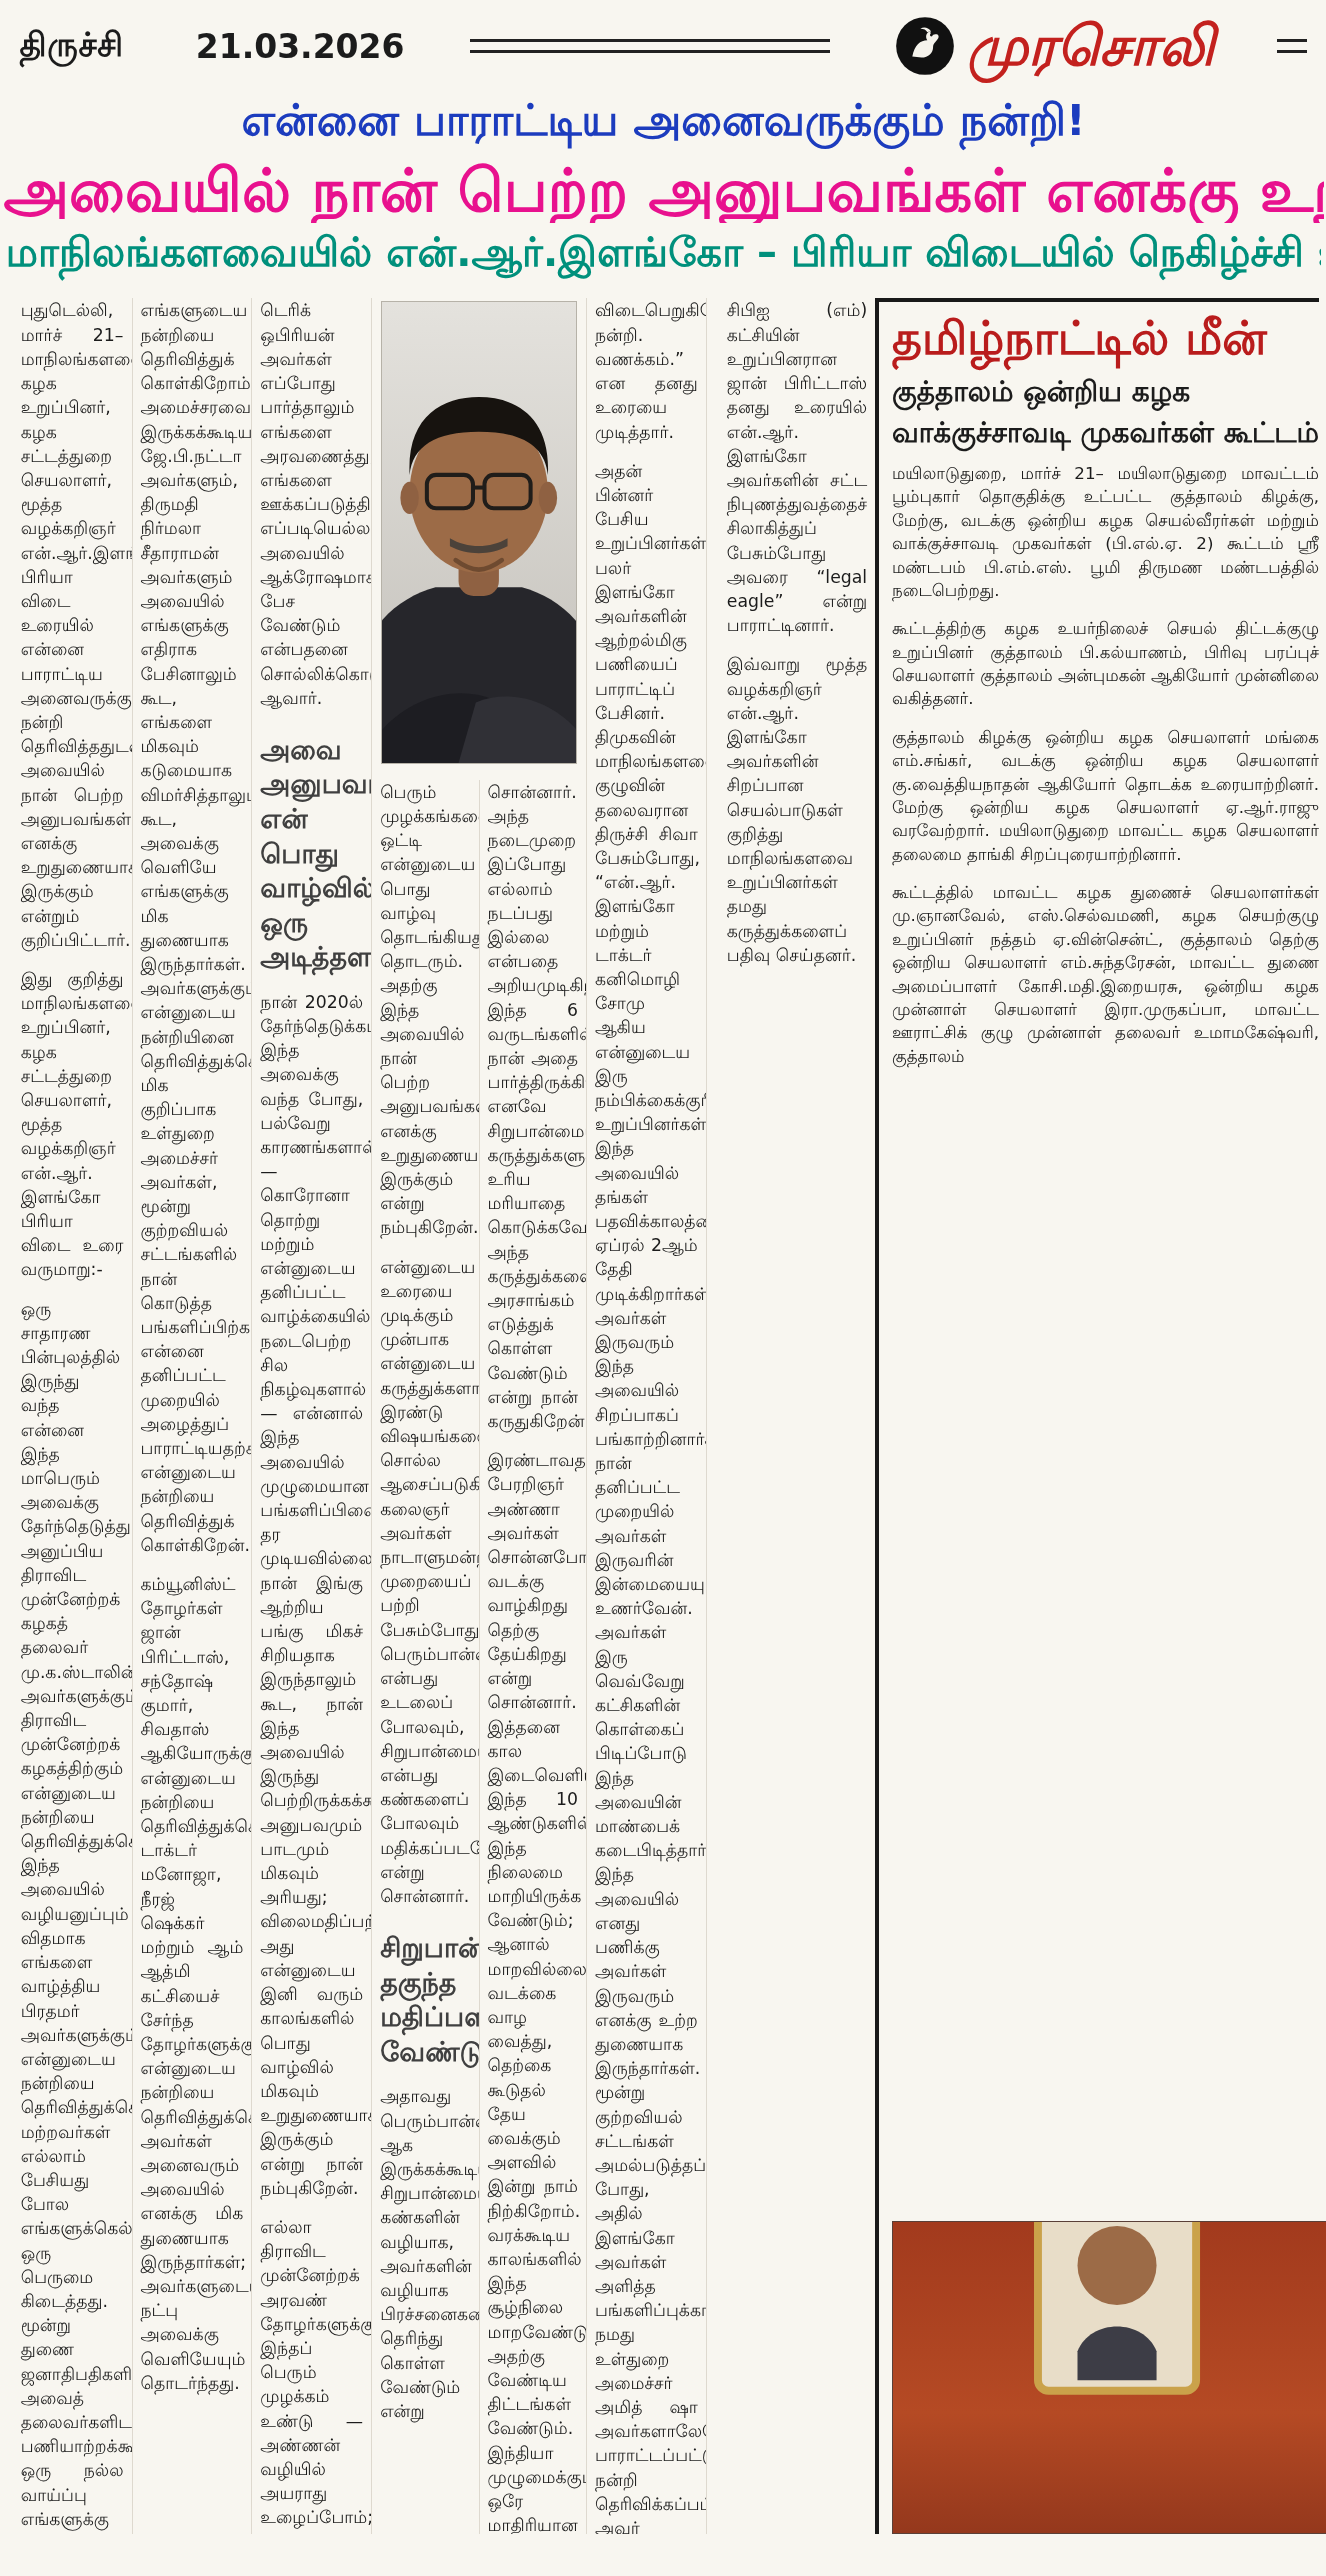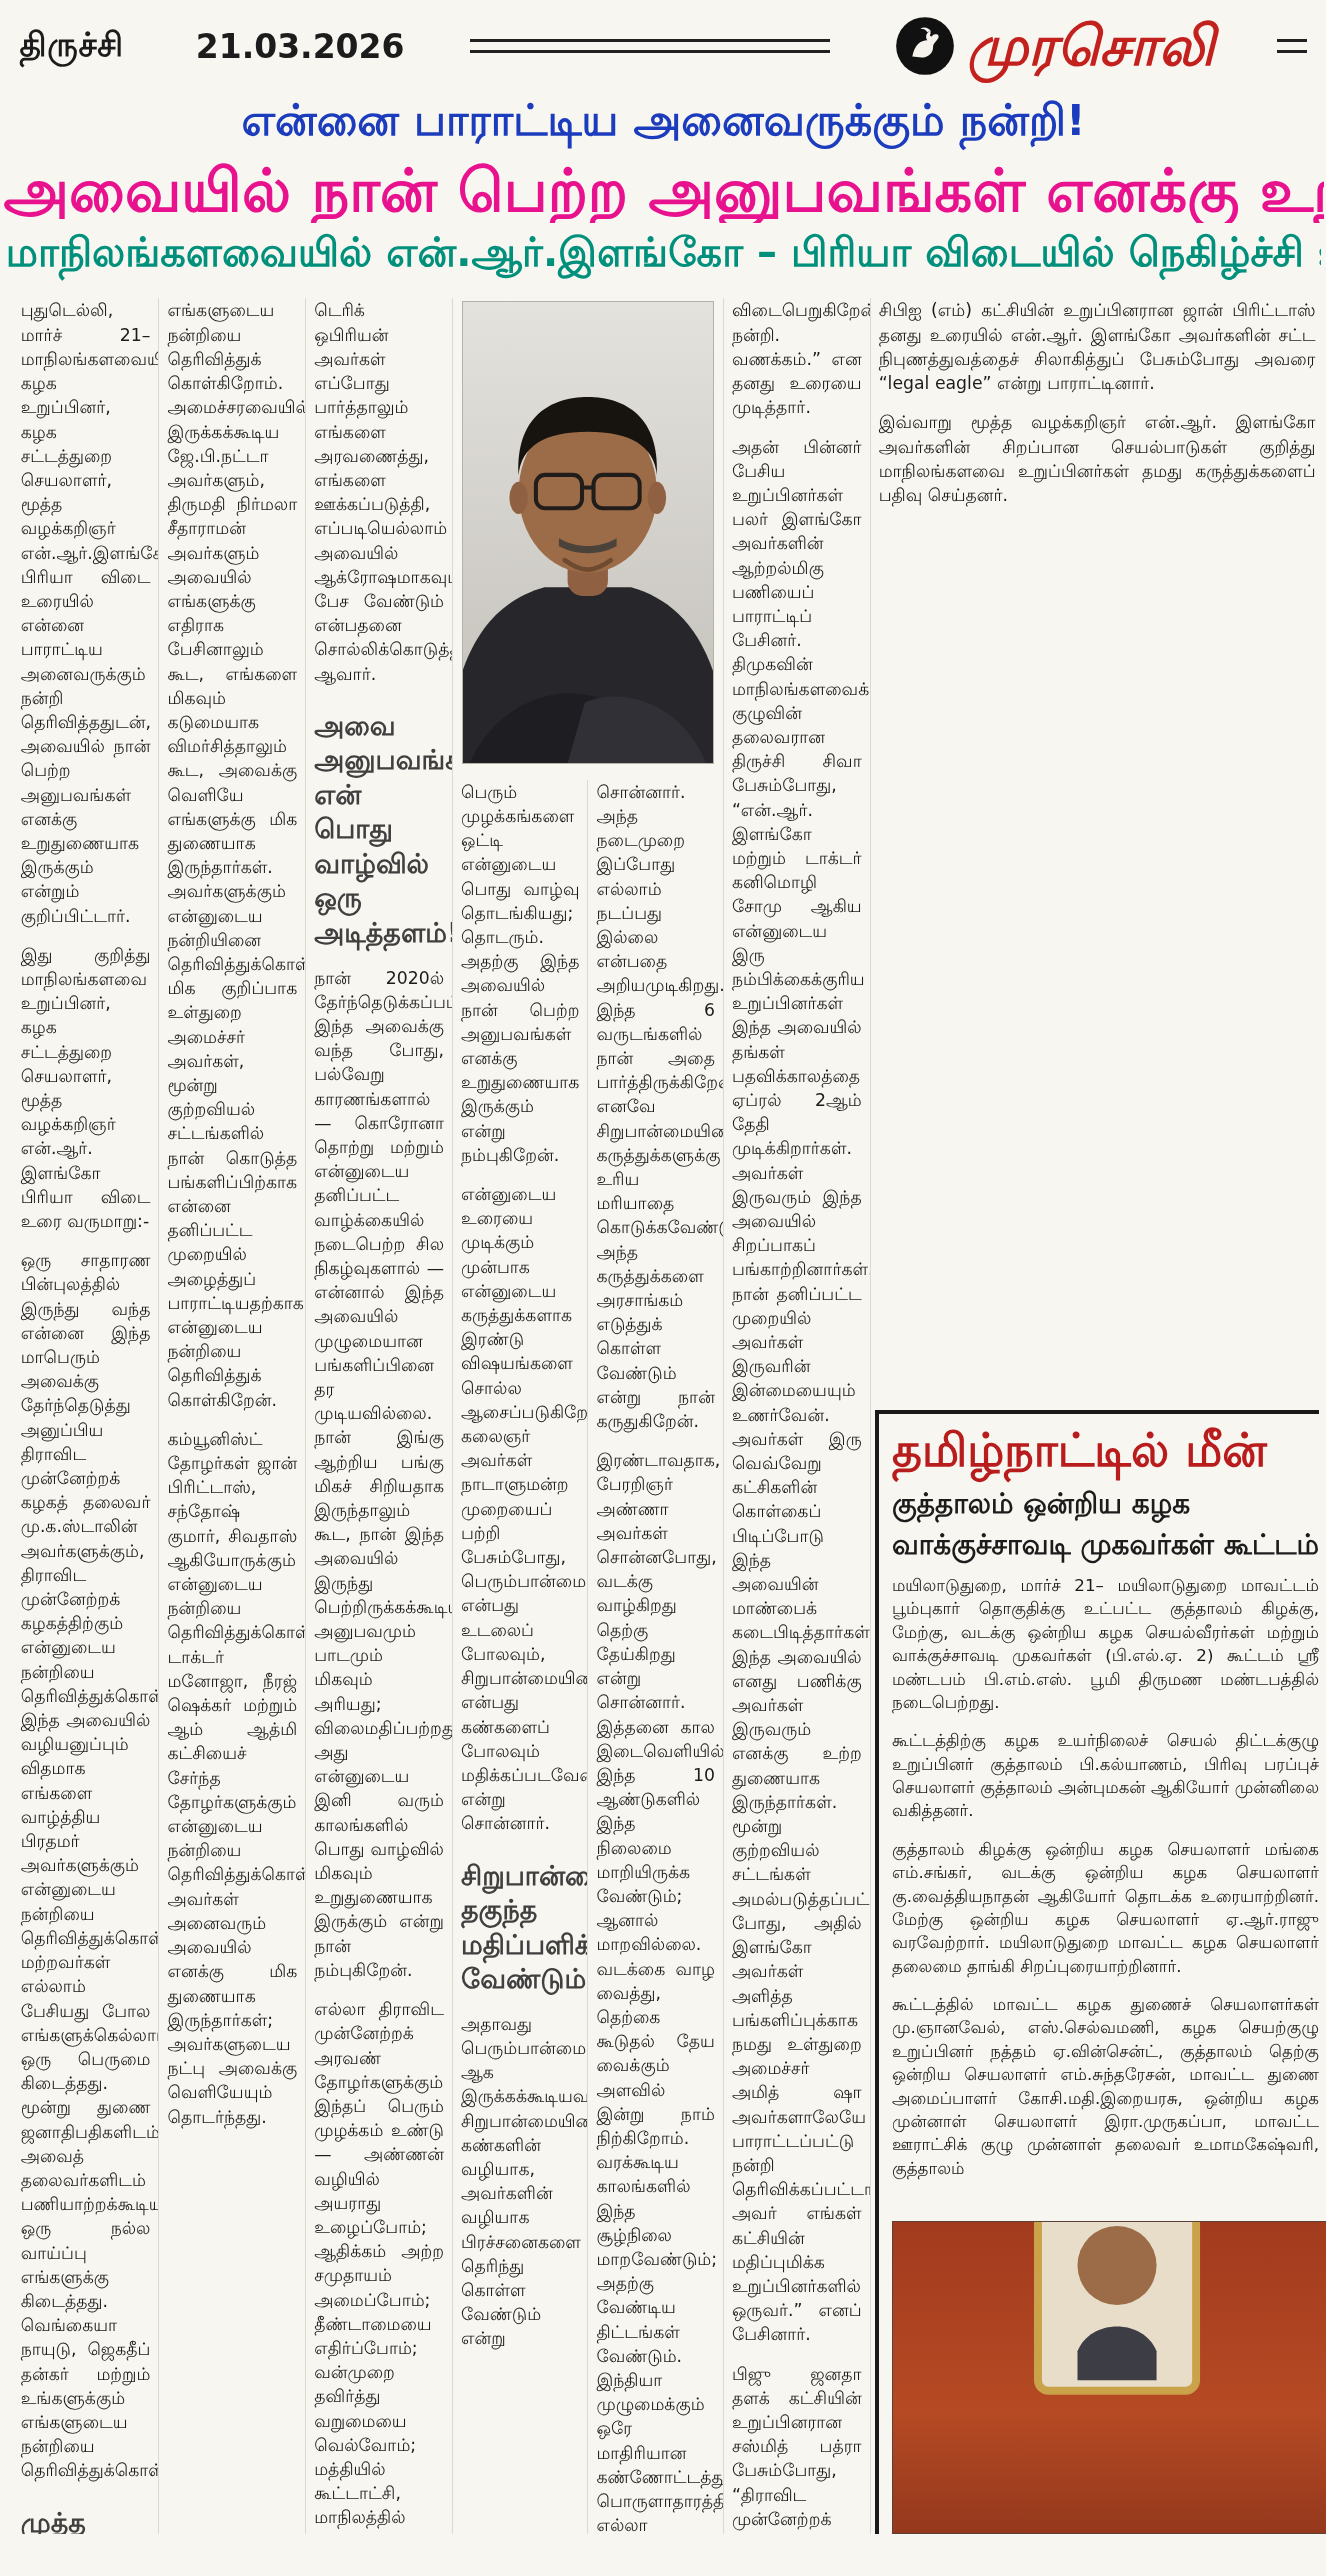--- a/index.html
+++ b/index.html
@@ -27,21 +27,21 @@
   .bcol.first{border-left:none;}
   .para{font-size:17.3px;line-height:1.40;text-align:justify;margin:0 0 15px;}
   .subhead{font-size:27px;line-height:1.28;font-weight:800;margin:23px 0 15px;color:#404040;}
   
   .photo-wrap{flex:2.08 1 0;display:flex;flex-direction:column;border-left:0.6px solid #ded9cf;overflow:hidden;}
   .portrait{margin:2.3px 9.2px 16px;height:461px;background:#d8d6d1;border:1.7px solid #b6b2a8;overflow:hidden;}
   .portrait svg{display:block;width:100%;height:100%;}
   .photo-cols{display:flex;flex:1;overflow:hidden;}
   .photo-cols .bcol.inner-first{border-left:none;}
   
-  .right-wrap{flex:1.18 1 0;display:flex;flex-direction:column;border-left:0.6px solid #ded9cf;overflow:visible;}
+  .right-wrap{flex:1.18 1 0;display:flex;flex-direction:row;border-left:0.6px solid #ded9cf;overflow:visible;padding-left:12px;}
   .right-top{padding:0 3.5px 3.5px 8px;}
   .side-article{border-top:4px solid #191919;border-left:4px solid #191919;margin-left:4.6px;
     padding:11.5px 0 0 12.7px;flex:1;display:flex;flex-direction:column;overflow:visible;}
   .side-headline{font-size:46px;font-weight:800;margin:0 0 9.2px;line-height:1.08;white-space:nowrap;}
   .side-subhead{font-size:28px;font-weight:800;margin:2.3px 0;white-space:nowrap;}
   .side-body{margin-top:8px;}
   .side-body .para{font-size:16.7px;}
   .event-photo{margin-top:auto;height:311px;margin-right:-23px;border:1.7px solid #5a4038;overflow:hidden;background:#7c241a;}
   .event-photo svg{display:block;width:100%;height:100%;}
 </style>

